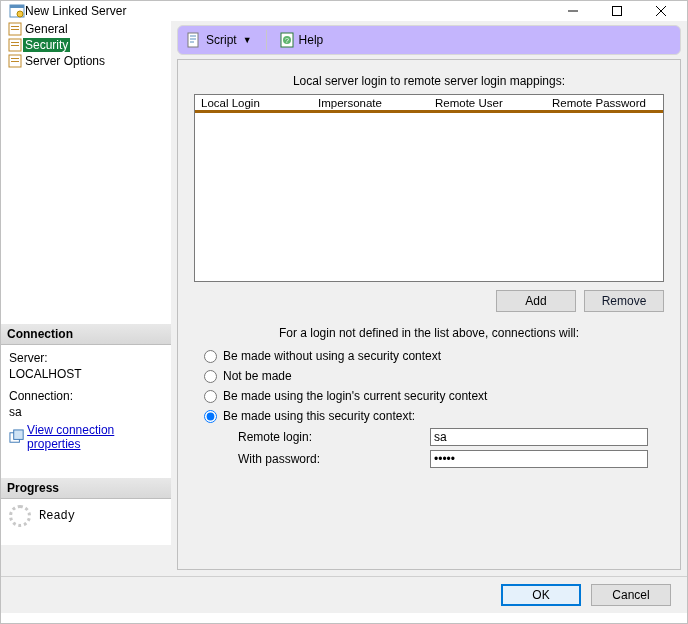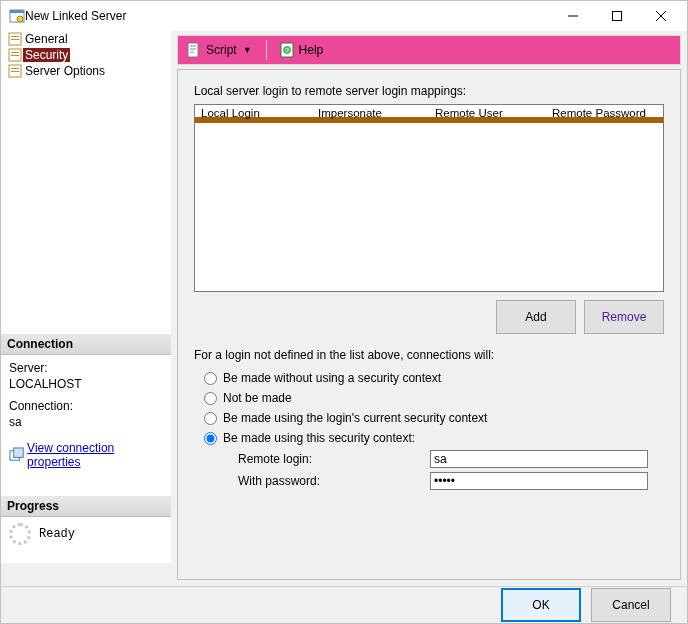--- a/index.html
+++ b/index.html
@@ -9,21 +9,21 @@
     font-size: 12px;
     color: #000;
     background: #fff;
     width: 688px;
     height: 624px;
     overflow: hidden;
     border: 1px solid #c0c0c0;
   }
   
   .titlebar {
-    height: 30px;
+    height: 20px;
     display: flex;
     align-items: center;
     padding: 0 4px 0 8px;
     background: #fff;
   }
   .titlebar .title { flex: 1; font-size: 12px; }
   .winbtn {
     width: 44px; height: 28px;
     display: flex; align-items: center; justify-content: center;
     font-size: 14px; font-family: "Segoe UI Symbol", sans-serif;
@@ -48,87 +48,87 @@
     padding: 3px 6px;
     font-weight: bold;
   }
   .nav-item {
     display: flex; align-items: center;
     padding: 1px 6px;
     height: 16px;
     line-height: 14px;
   }
   .nav-item.selected span.lbl {
-    background: #7f1d1d; color: #fff;
+    background: #15803d; color: #fff;
   }
   .nav-item .lbl { padding: 0 2px; }
   .pages-box {
     background: #fff;
     height: 302px;
   }
   .conn-box, .progress-box { background: #fff; }
   .conn-body { padding: 6px 8px 24px 8px; }
   .conn-body div { margin-bottom: 2px; }
   .link { color: #0000cc; text-decoration: underline; }
-  .link-row { display: flex; align-items: center; gap: 3px; margin-top: 12px; }
+  .link-row { display: flex; align-items: center; gap: 3px; margin-top: 4px; }
   .progress-body { display: flex; align-items: center; gap: 8px; padding: 6px 8px 18px 8px; font-family: Liberation Mono, monospace; }
   .spinner {
     width: 22px; height: 22px; border-radius: 50%;
     border: 3px dotted #c8c8c8;
   }
   
   .rightpane {
     flex: 1;
     display: flex; flex-direction: column;
     padding: 4px 6px 6px 6px;
   }
   .toolbar {
     height: 30px;
     display: flex; align-items: center; gap: 4px;
     padding: 2px 4px;
-    background: #ec4899;
+    background: #c4b5fd;
     border: 1px solid #d8d8d8;
-    border-radius: 0;
+    border-radius: 6px;
   }
   .toolbtn {
     display: flex; align-items: center; gap: 4px;
     padding: 2px 4px;
   }
   .tool-sep { width: 0; height: 20px; border-left: 1px solid #c8c8c8; margin: 0 4px; }
   .mainpanel {
     flex: 1;
     border: 1px solid #bfbfbf;
     background: #f0f0f0;
     margin-top: 4px;
     padding: 14px 16px 10px 16px;
     position: relative;
   }
-  .label { margin-bottom: 6px; }
+  .label { margin-bottom: 6px; text-align: center; }
   .grid {
     background: #fff;
     border: 1px solid #7a7a7a;
     height: 188px;
     position: relative;
   }
   .grid-head {
     display: flex; height: 18px;
-    border-bottom: 6px solid #a16207;
+    border-bottom: 3px solid #a16207;
   }
   .gh { flex: 1; padding: 2px 6px; font-size: 11.5px; }
   .btnrow {
     display: flex; justify-content: flex-end; gap: 8px;
     margin-top: 8px;
   }
   .btn {
-    width: 80px; height: 34px;
+    width: 80px; height: 22px;
     background: #e1e1e1;
     border: 1px solid #adadad;
     font-family: inherit; font-size: 12px;
   }
-  .btn:disabled { color: #4c1d95; }
+  .btn:disabled { color: #0f172a; }
   .radio-row {
     display: flex; align-items: center; gap: 6px;
     padding: 3px 0 3px 10px;
   }
   .radio-row input { margin: 0; }
   .cred-row {
     display: flex; align-items: center;
     padding: 2px 0 2px 44px;
   }
   .cred-row .clabel { width: 192px; }

